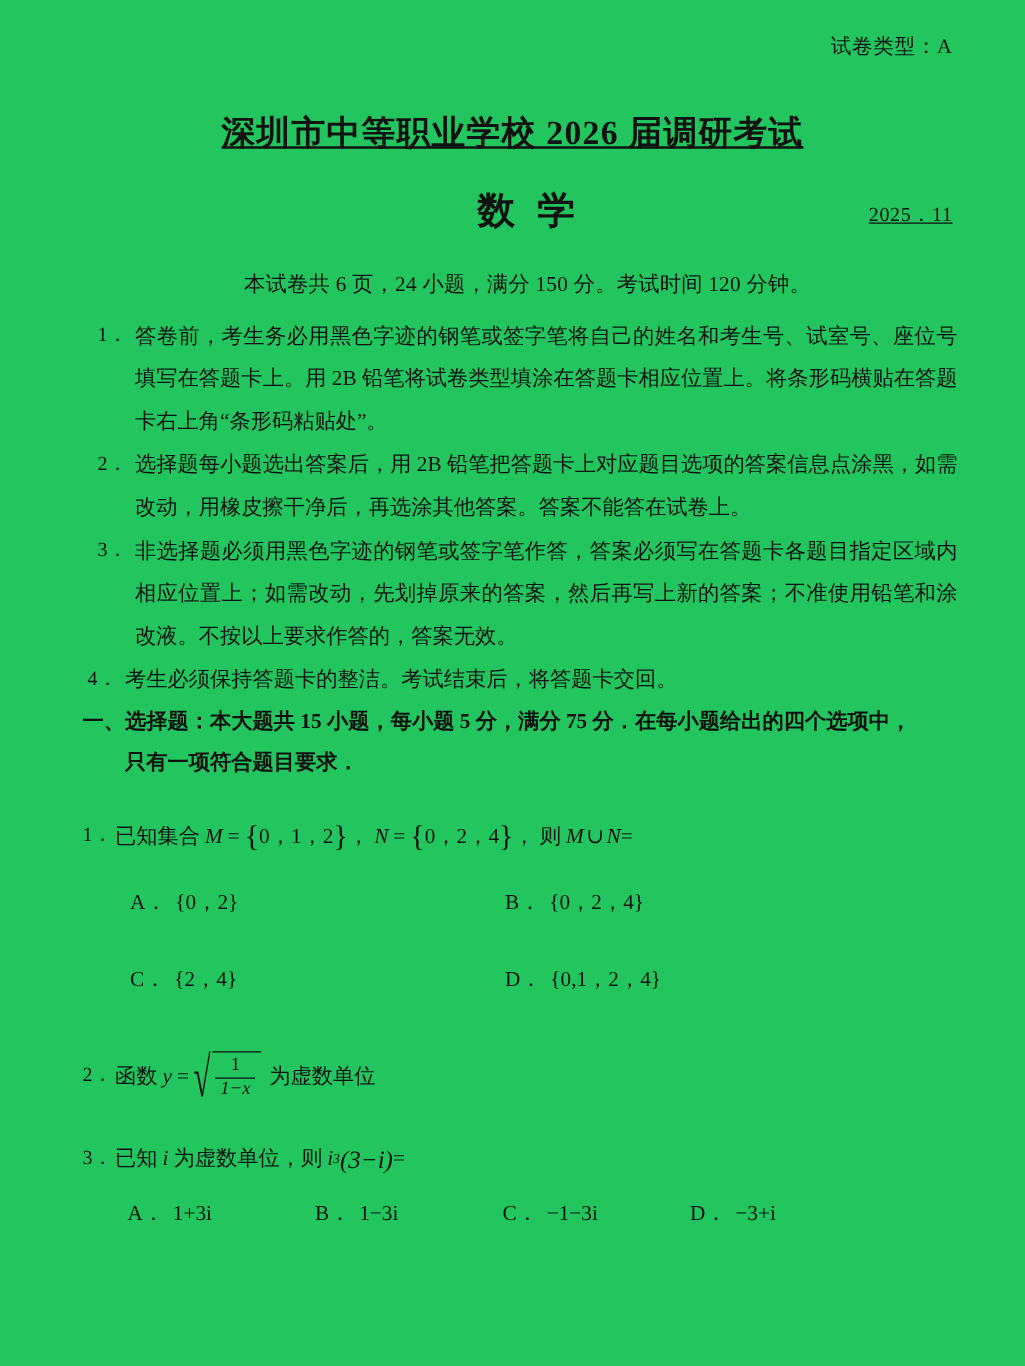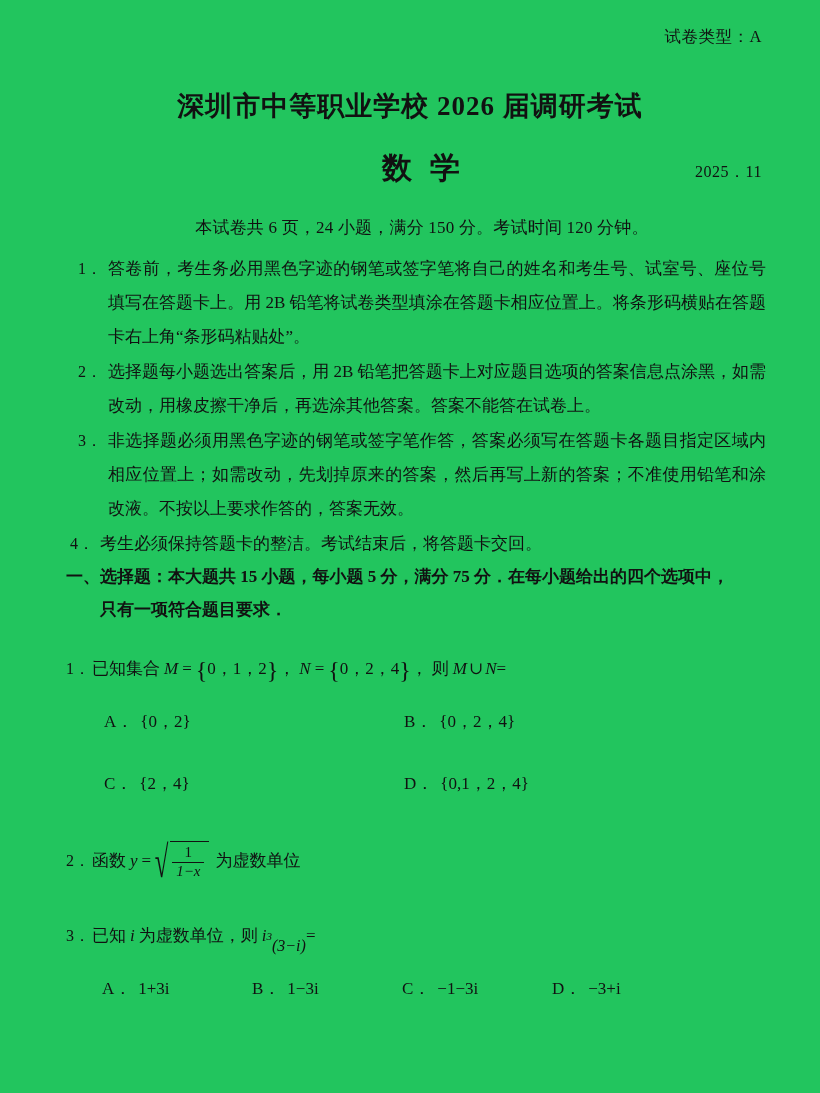--- a/index.html
+++ b/index.html
@@ -34,20 +34,21 @@
   .main-title {
     position: absolute;
     top: 88px;
     left: 0;
     width: 820px;
     text-align: center;
     font-size: 27px;
     font-weight: bold;
     letter-spacing: 1px;
     white-space: nowrap;
+    text-decoration: underline;
   }
   .subject-row {
     position: absolute;
     top: 148px;
     left: 0;
     width: 820px;
     height: 44px;
   }
   .subject {
     position: absolute;
@@ -60,20 +61,21 @@
     text-indent: 18px;
     padding-left: 11px;
   }
   .exam-date {
     position: absolute;
     right: 58px;
     top: 14px;
     font-size: 16px;
     letter-spacing: 0.5px;
     white-space: nowrap;
+    text-decoration: underline;
   }
   .exam-meta {
     position: absolute;
     top: 216px;
     left: 12px;
     width: 820px;
     text-align: center;
     font-size: 17px;
     letter-spacing: 0.2px;
     white-space: nowrap;
@@ -235,21 +237,21 @@
     display: inline-flex;
     align-items: center;
     height: 52px;
   }
 
   .sup {
     font-size: 11px;
     vertical-align: super;
     font-style: italic;
   }
-  .paren { font-size: 16px; position: relative; top: 1px; margin-top: 18px; }
+  .paren { font-size: 20px; position: relative; top: 1px; }
 
   
   .footer {
     position: absolute;
     bottom: 22px;
     left: 0;
     width: 820px;
     text-align: center;
     font-size: 15.5px;
     font-weight: bold;

